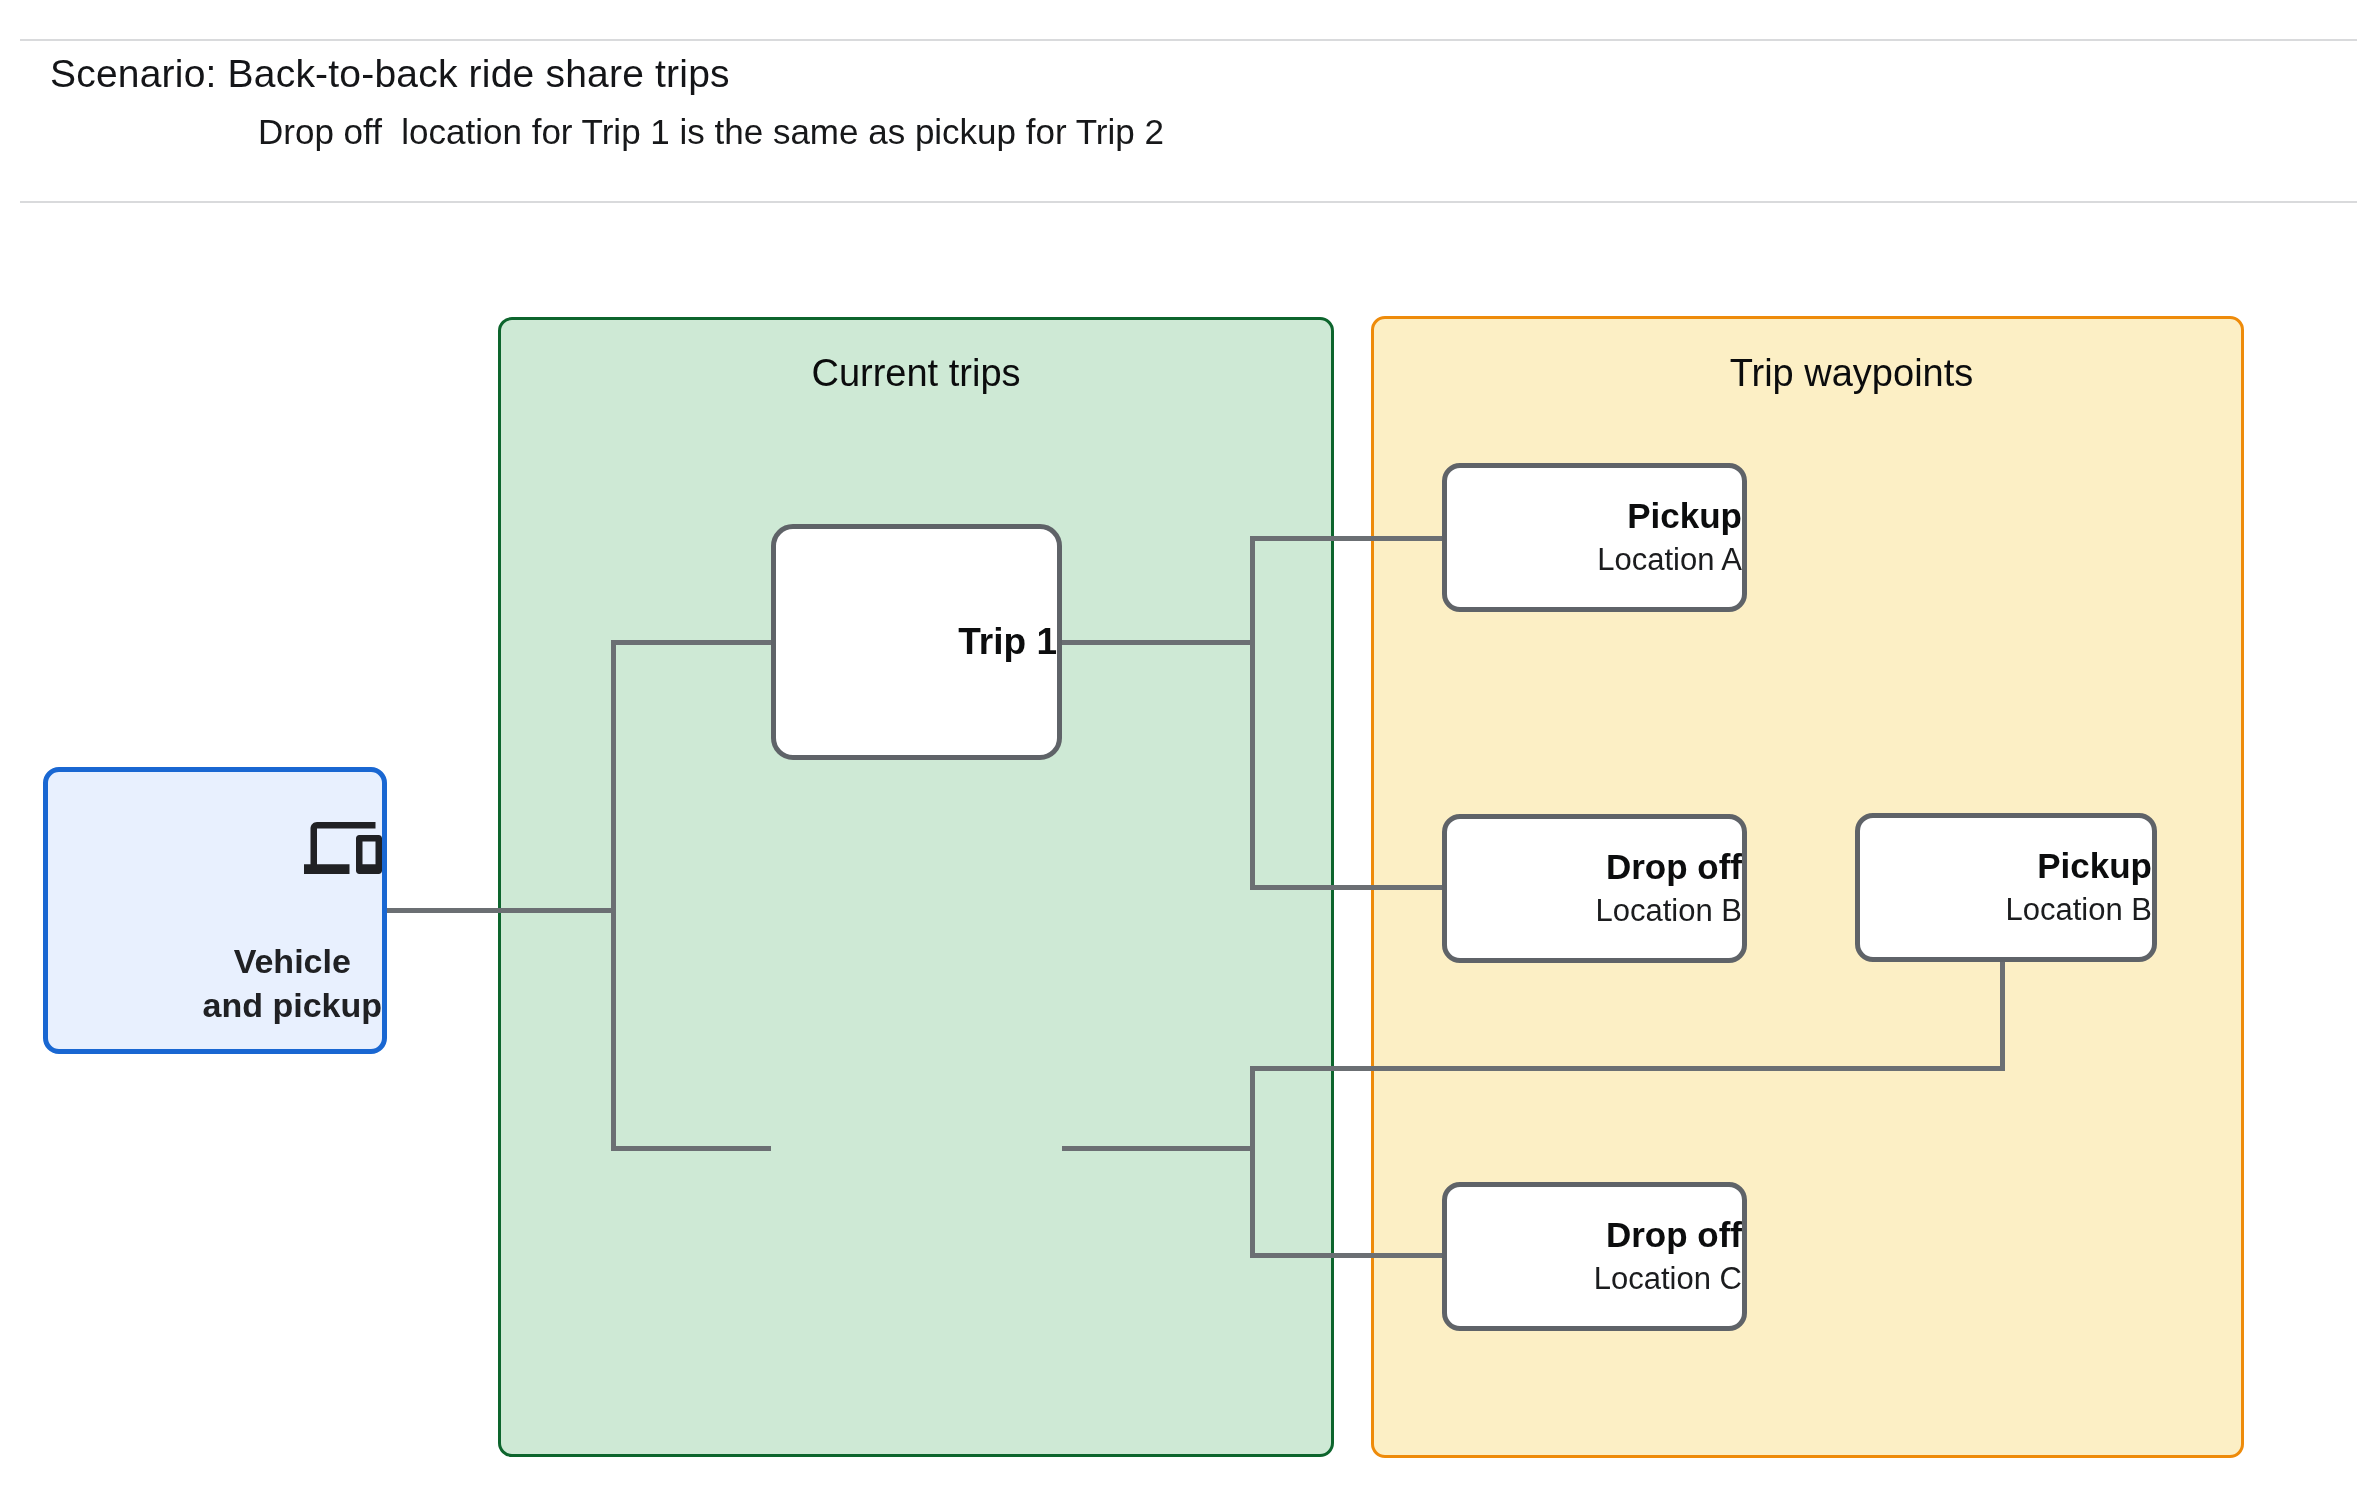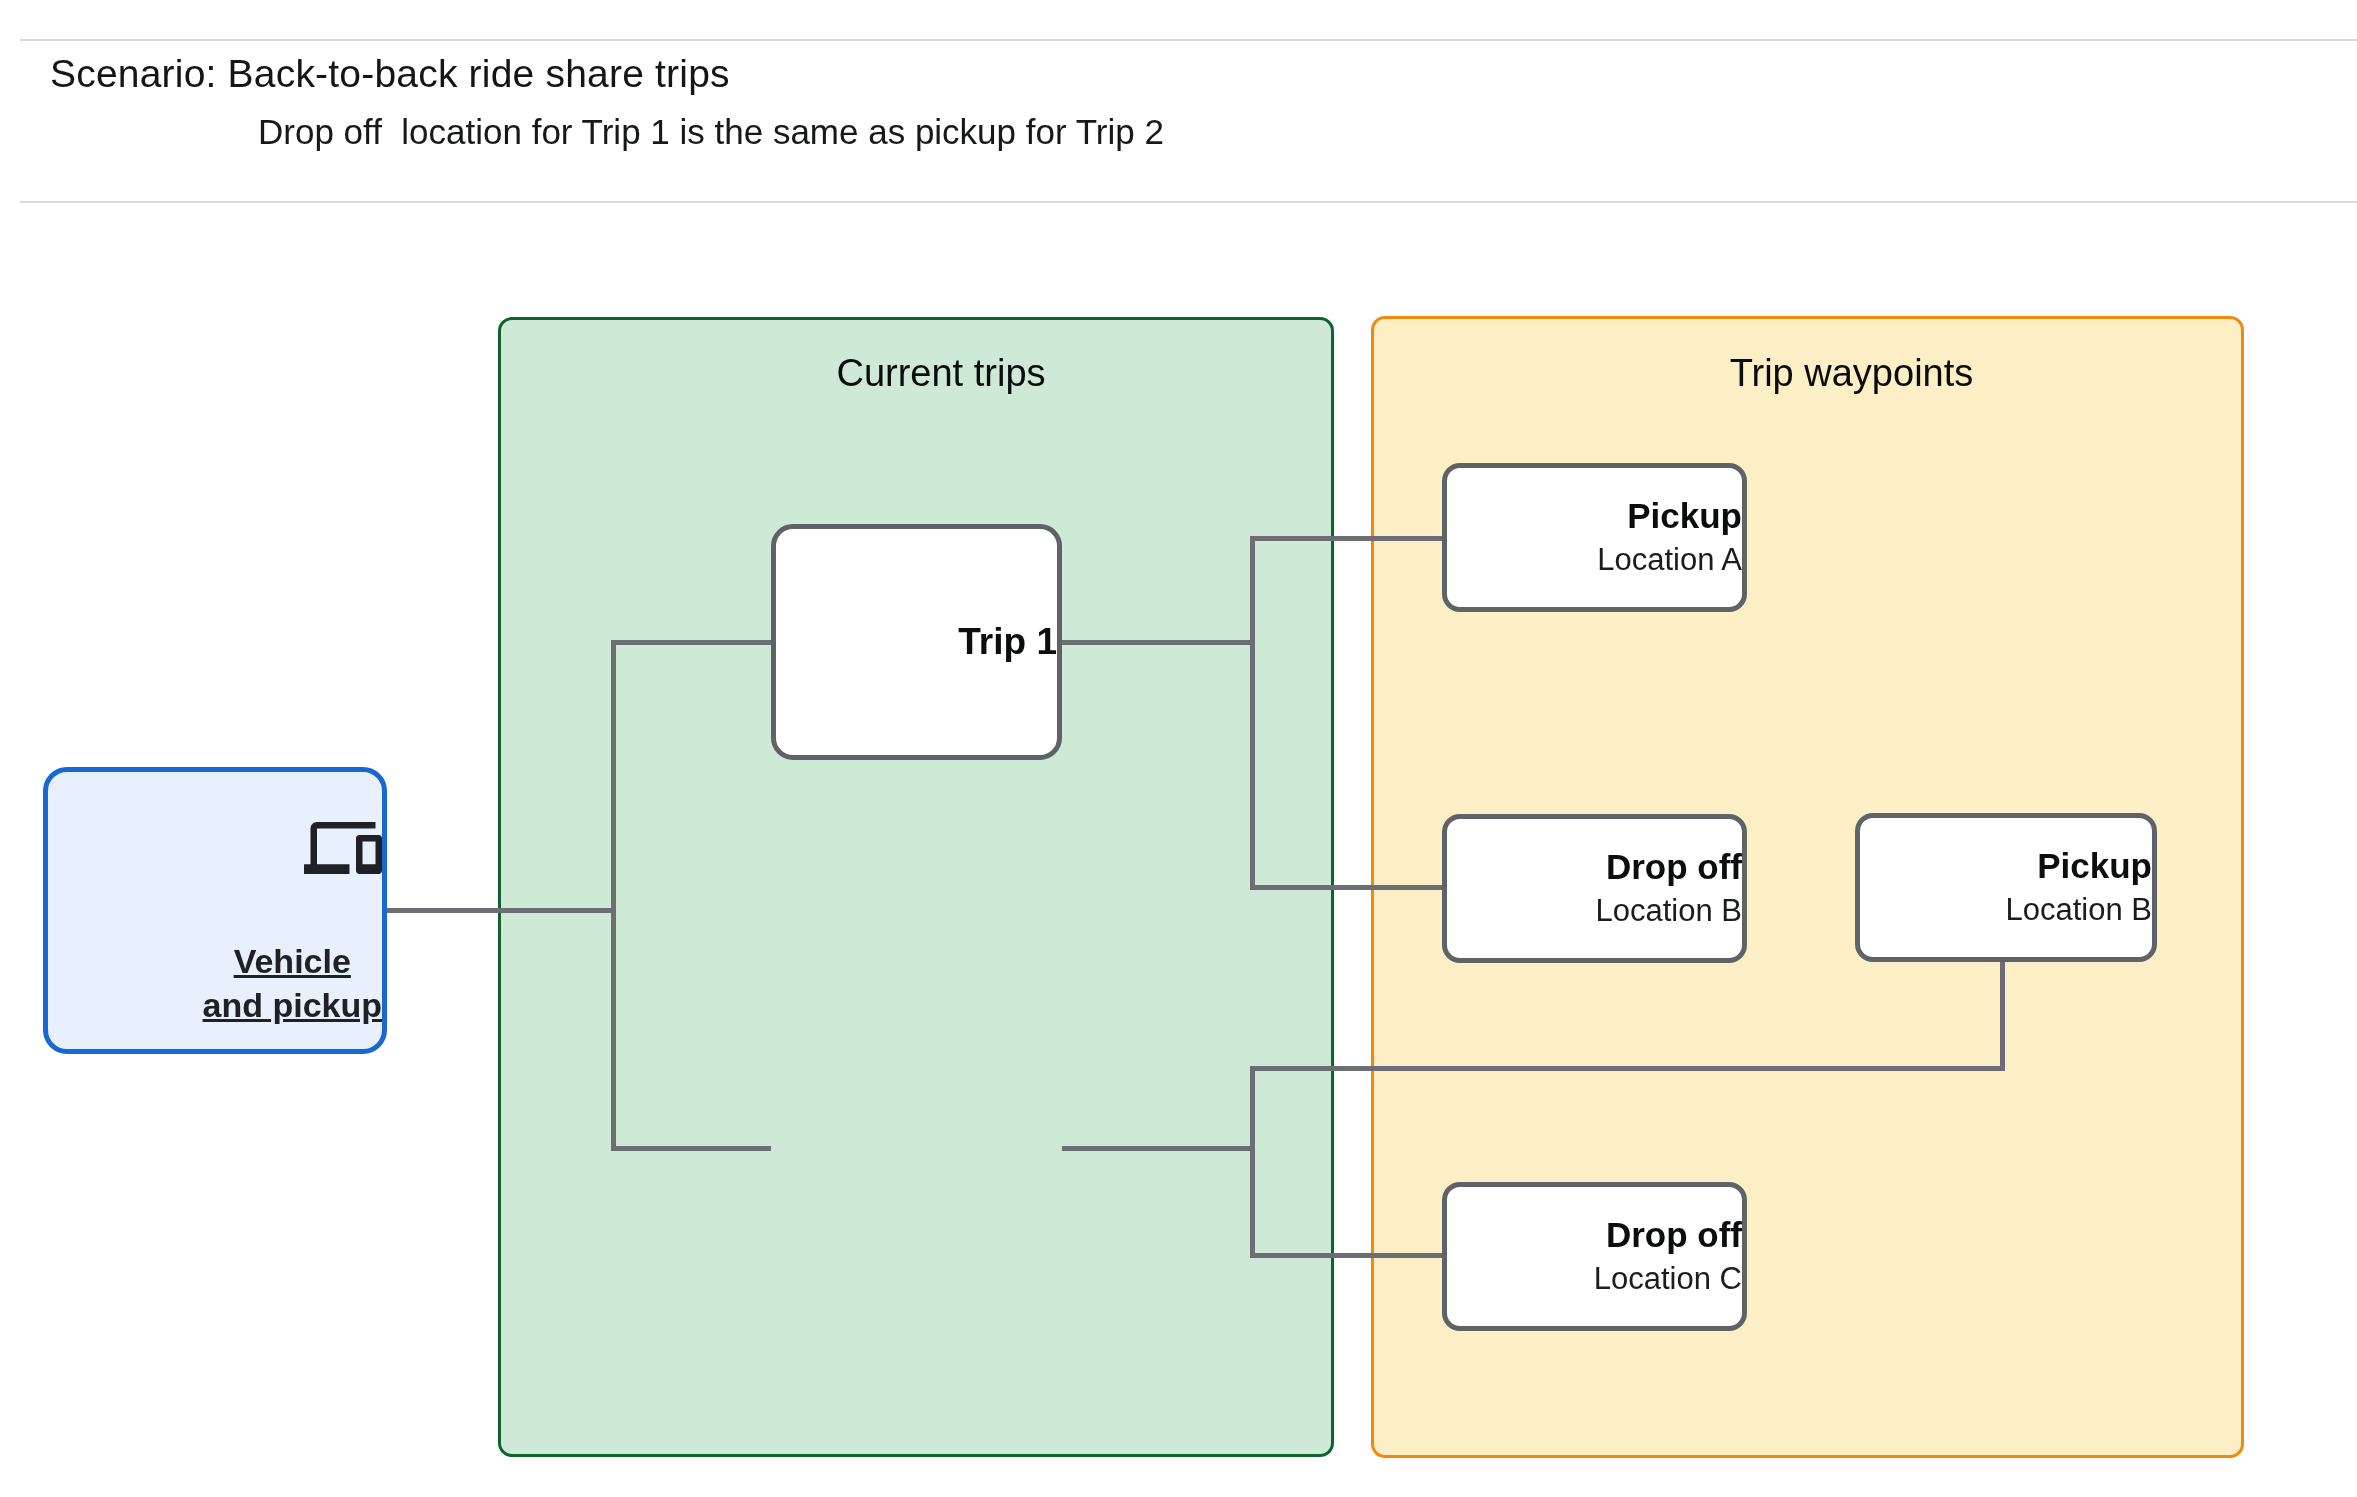--- a/index.html
+++ b/index.html
@@ -36,37 +36,37 @@
     background: var(--green-fill); border: 3px solid var(--green-border);
   }
   #panel-trip-waypoints {
     left: 1371px; top: 316px; width: 873px; height: 1142px;
     background: var(--yellow-fill); border: 3px solid var(--yellow-border);
   }
   .panel-title {
     font-size: 38px; font-weight: 400; color: #0b0c0d;
     text-align: center;
   }
-  #title-current-trips   { left: 498px;  top: 352px; width: 836px; padding-left: 25px; }
+  #title-current-trips   { left: 498px;  top: 352px; width: 836px; }
   #title-trip-waypoints  { left: 1371px; top: 352px; width: 873px; padding-left: 44px; }
 
   
   .connector { background: var(--connector); }
 
   
   .node {
     box-sizing: border-box; background: #ffffff;
     border: 5px solid var(--box-border);
     display: flex; flex-direction: column;
     align-items: flex-end; justify-content: center;
   }
   #vehicle-node {
     left: 43px; top: 767px; width: 344px; height: 287px;
     background: var(--blue-fill); border: 5px solid var(--blue-border);
-    border-radius: 24px; justify-content: flex-start; text-decoration: underline;
+    border-radius: 16px; justify-content: flex-start;
   }
   #vehicle-node .icon-wrap { margin-top: 50px; height: 56px; }
   #vehicle-label {
     margin-top: 62px; text-align: center;
     font-size: 34px; font-weight: 700; line-height: 1.28; color: #202124;
   }
   .trip-node {
     width: 291px; height: 236px; border-radius: 22px; left: 771px;
   }
   #trip-1-node { top: 524px; }

